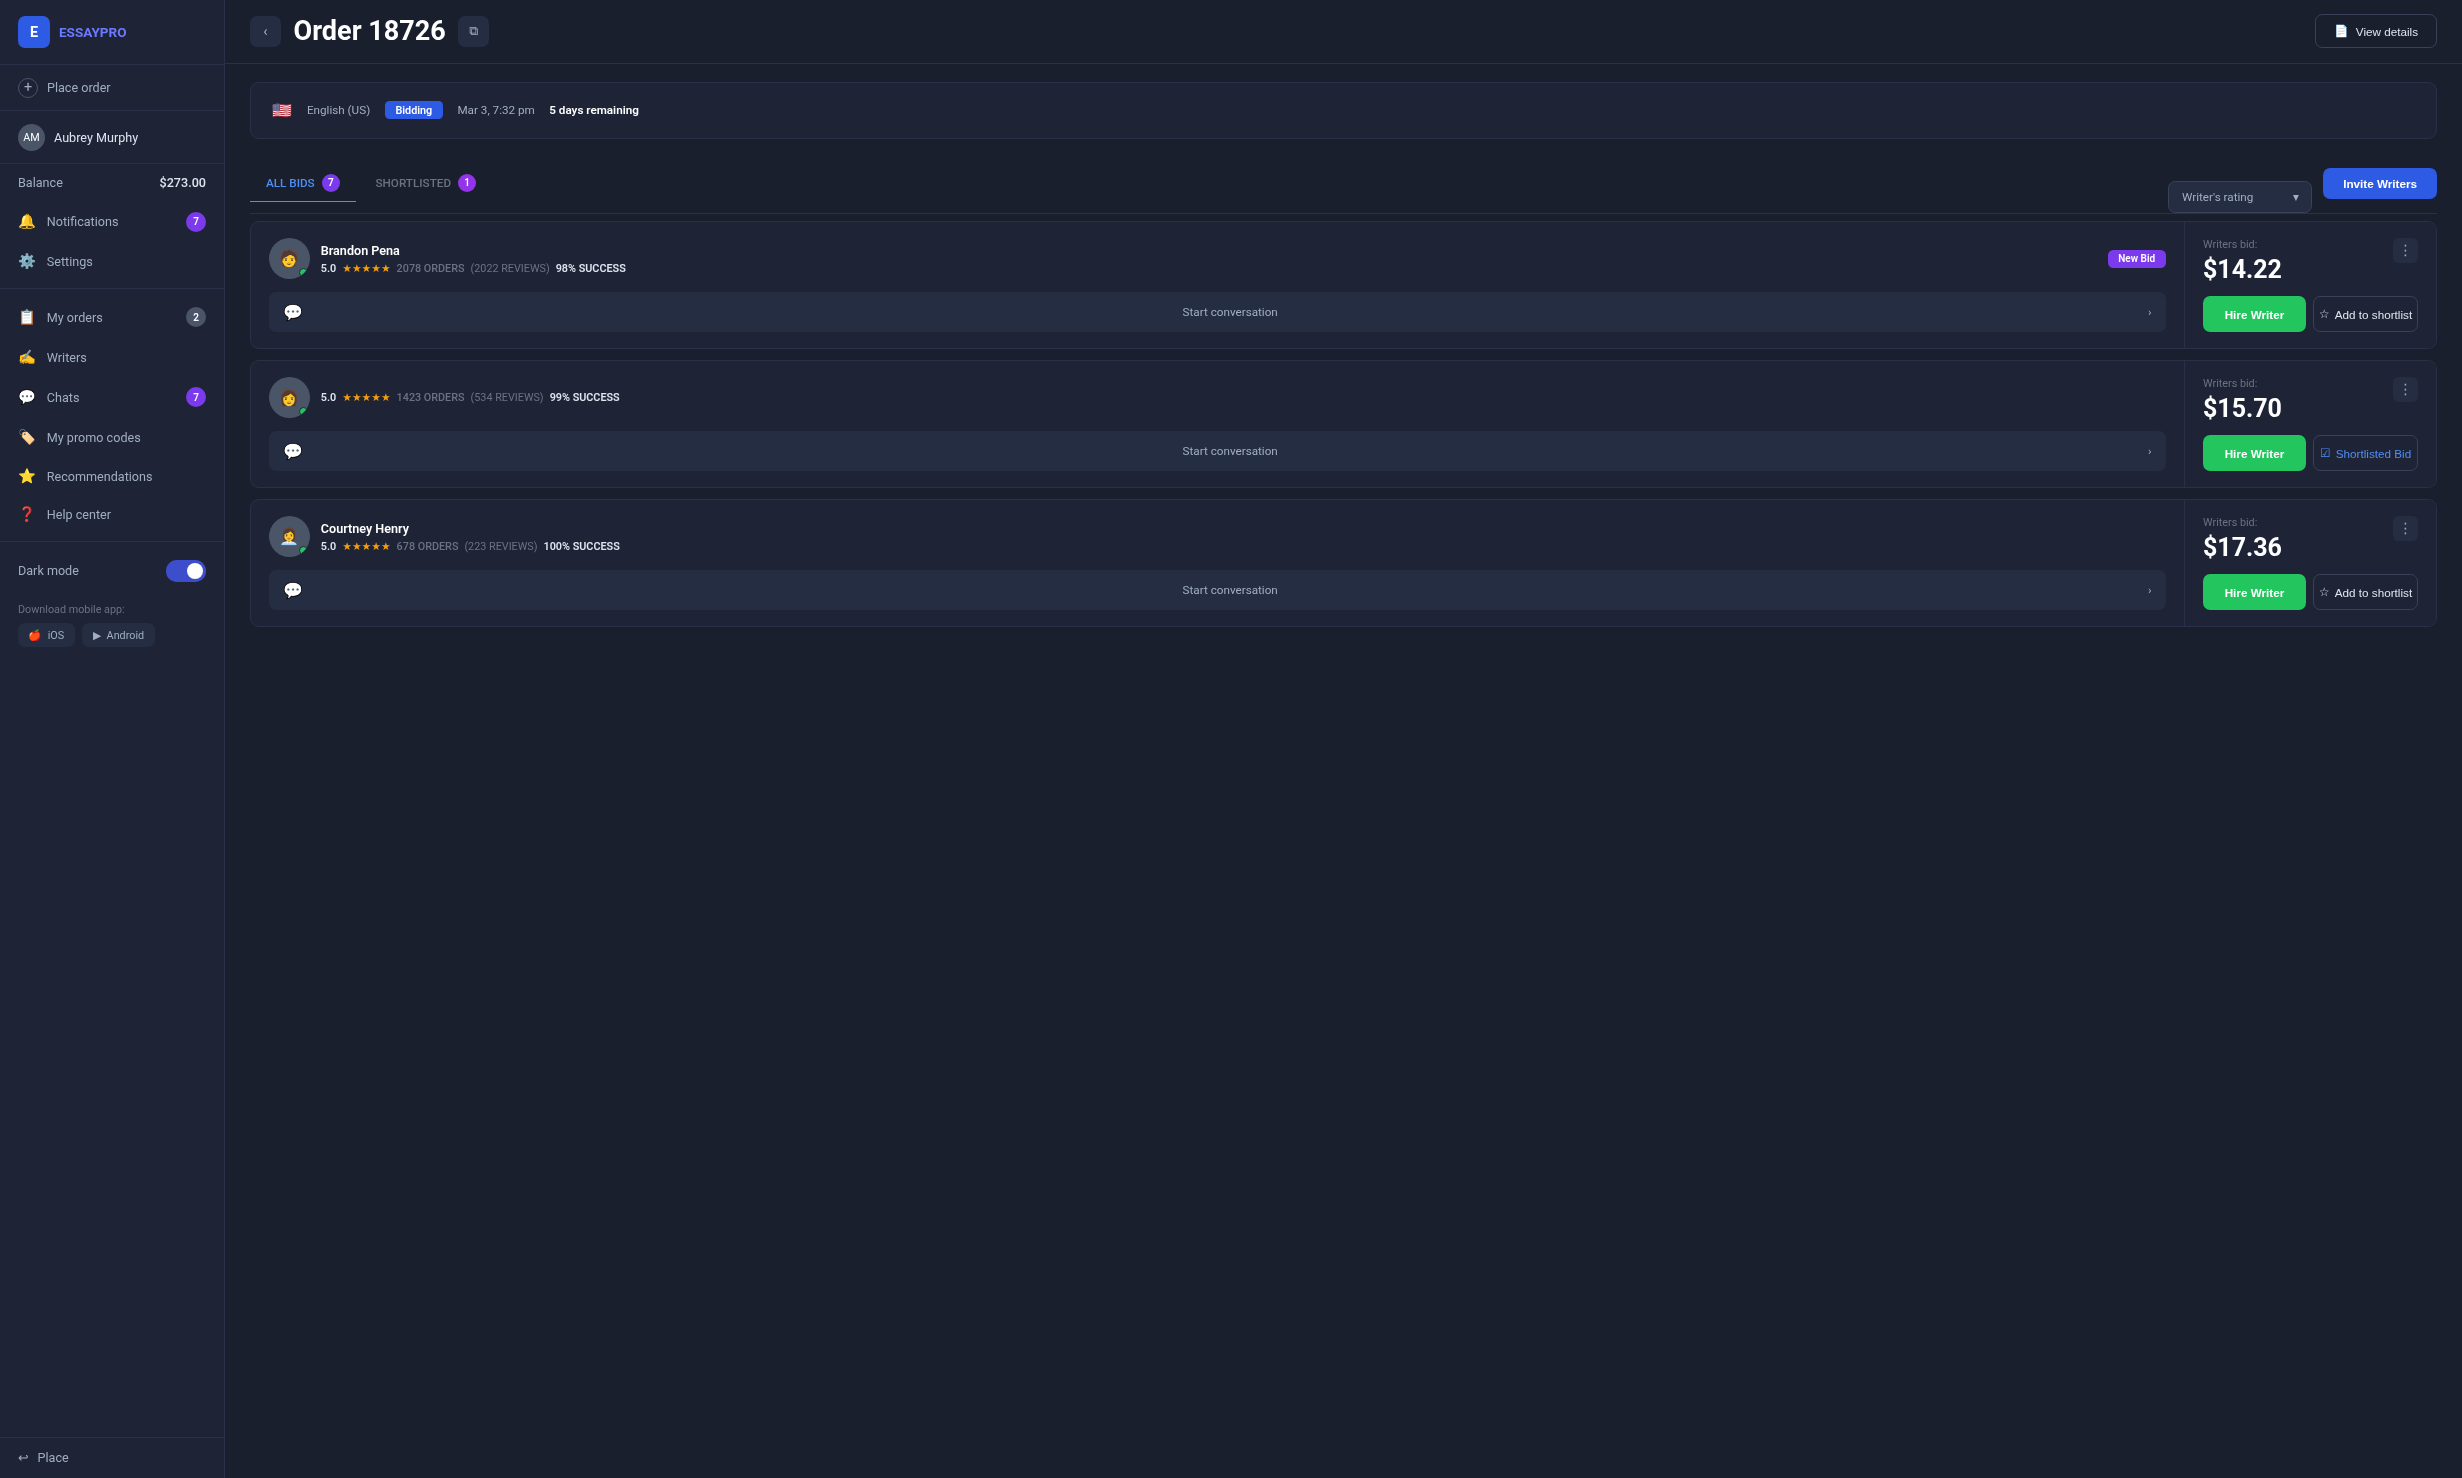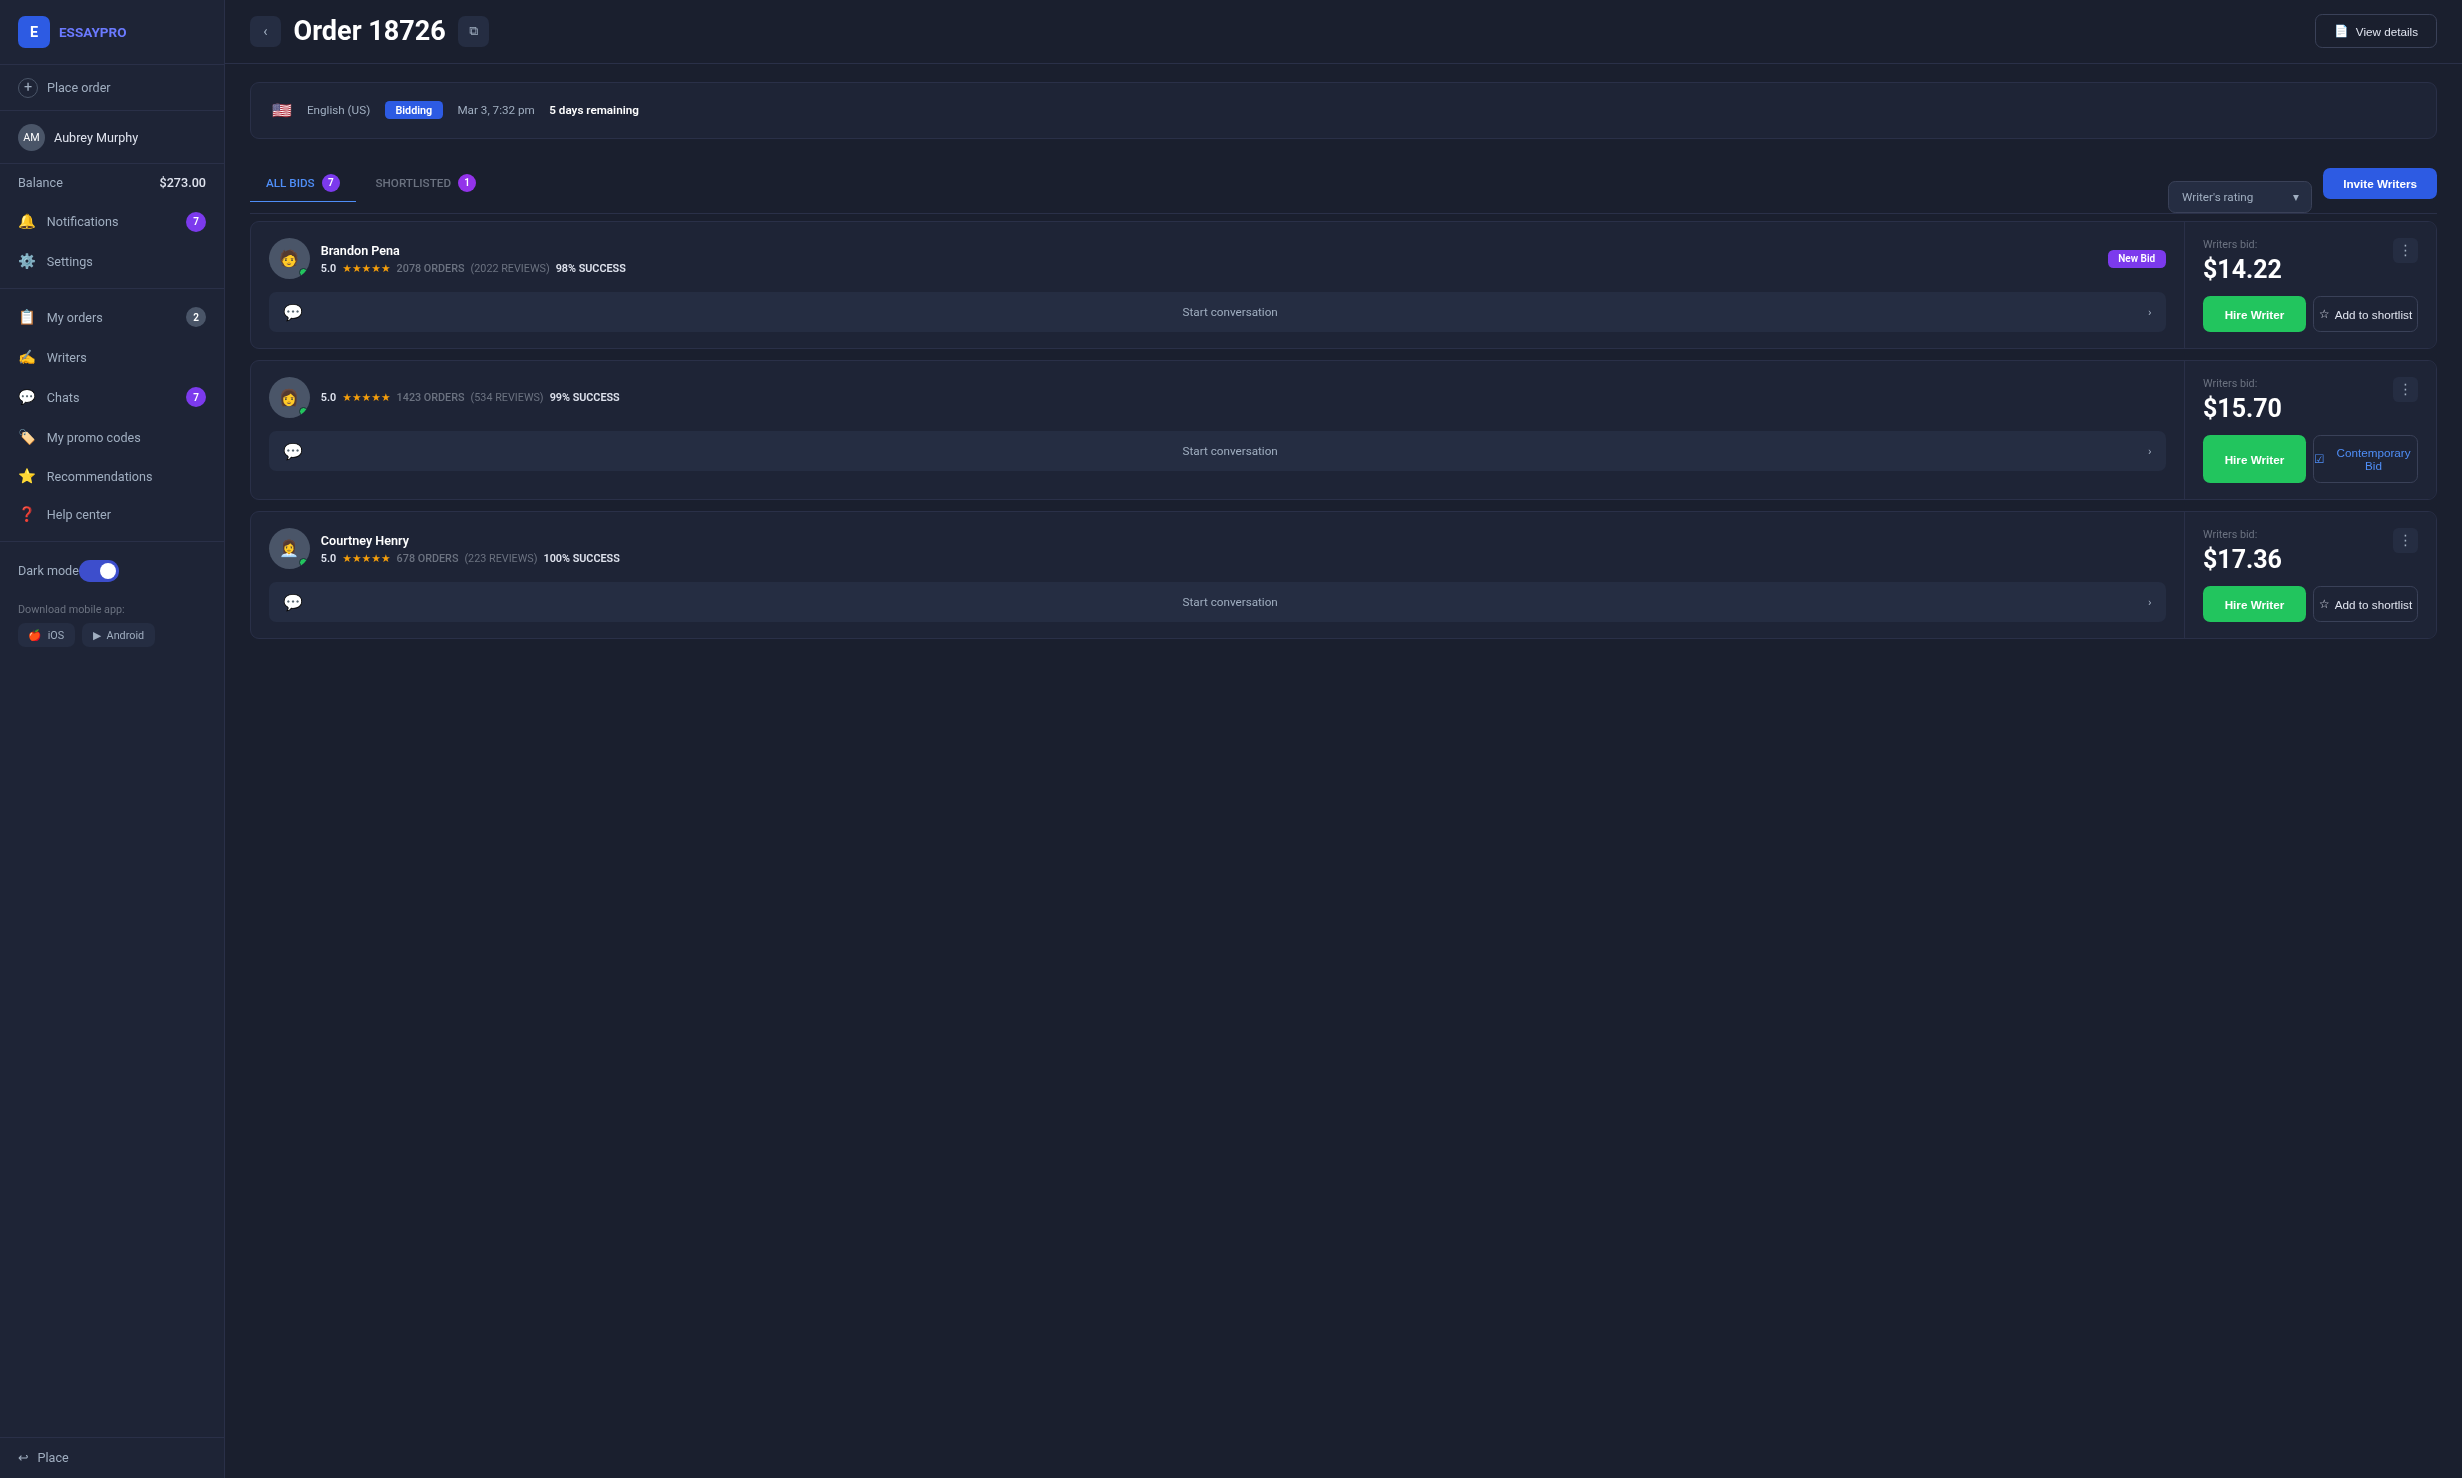--- a/index.html
+++ b/index.html
@@ -94,21 +94,21 @@
     .balance-row {
       display: flex; align-items: center; justify-content: space-between;
       padding: 10.8px 18px;
       color: #a0aec0;
     }
     .balance-amount { color: #e0e4ef; font-weight: 500; }
 
     .sidebar-divider { height: 0.9px; background: #2a3048; margin: 7.2px 0; }
 
     .dark-mode-row {
-      display: flex; align-items: center; justify-content: flex-start;
+      display: flex; align-items: center; justify-content: space-between;
       padding: 10.8px 18px;
       color: #a0aec0;
     }
     .toggle {
       width: 40px; height: 21.6px;
       background: #3d4ecc;
       border-radius: 10.8px;
       position: relative;
       cursor: pointer;
     }
@@ -592,21 +592,21 @@
         <div>
           <div class="writers-bid-label">Writers bid:</div>
           <div class="bid-price">$15.70</div>
         </div>
         <div class="more-btn">⋮</div>
       </div>
       <div class="action-buttons">
         <button class="hire-btn">Hire Writer</button>
         <button class="shortlisted-bid-btn">
         <span>☑</span>
-        <span>Contemporary Bid</span>
+        <span>Shortlisted Bid</span>
       </button>
       </div>
     </div>
   </div>
       <div class="bid-card">
     <div class="bid-main">
       <div class="bid-info-row">
         <div class="writer-avatar">
           <span>👩‍💼</span>
           <div class="online-dot"></div>

